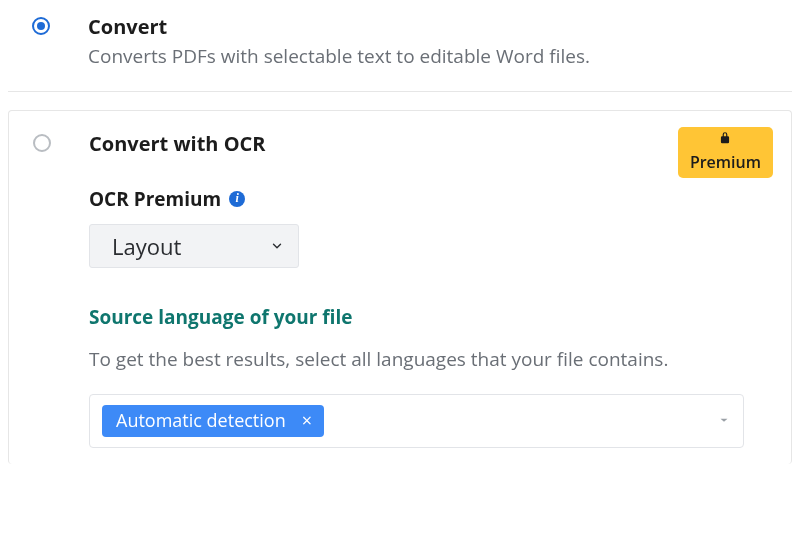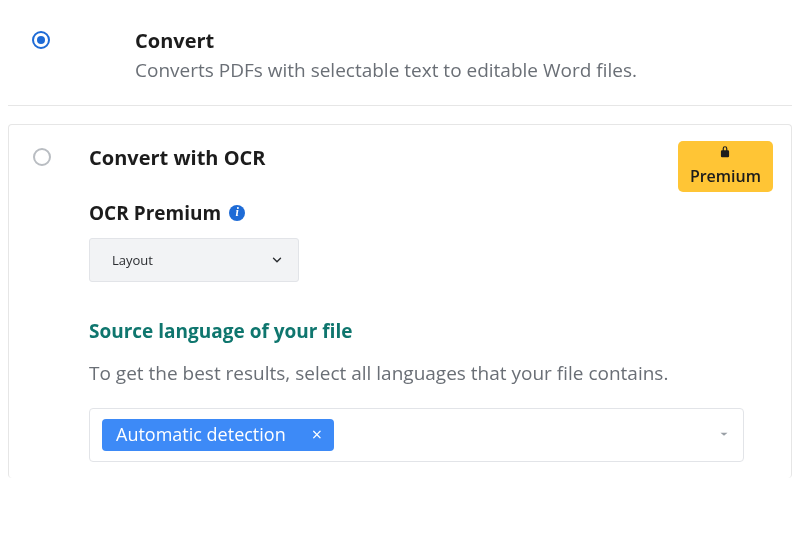--- a/index.html
+++ b/index.html
@@ -21,22 +21,21 @@
     display: flex;
     position: relative;
     margin: 0 8px 18px 8px;
   }
   .card.first {
     border-top: none;
     border-left: none;
     border-right: none;
     border-radius: 0;
     margin-top: 0;
-    padding-top: 28px;
-    gap: 47px;
+    padding-top: 14px;
   }
   .card.second {
     border-bottom: none;
     padding-bottom: 16px;
   }
   .radio-col {
     width: 56px;
     flex-shrink: 0;
     padding-top: 3px;
   }
@@ -123,21 +122,21 @@
     background: #f2f3f5;
     border: 1px solid #e2e4e8;
     border-radius: 3px;
     display: flex;
     align-items: center;
     justify-content: space-between;
     padding: 0 14px 0 22px;
     cursor: pointer;
   }
   .select-text {
-    font-size: 13px;
+    font-size: 22px;
     color: #2a2c30;
   }
   .chevron {
     width: 14px;
     height: 14px;
   }
   .chevron svg { display:block; }
   .lang-label {
     font-weight: 700;
     font-size: 19px;
@@ -160,21 +159,21 @@
     width: 655px;
   }
   .tag {
     background: #3d8af7;
     color: #fff;
     border-radius: 4px;
     padding: 6px 10px 7px 14px;
     font-size: 18px;
     display: inline-flex;
     align-items: center;
-    gap: 24px;
+    gap: 14px;
     line-height: 1.1;
   }
   .tag-close {
     font-size: 18px;
     line-height: 1;
     cursor: pointer;
     padding: 0 2px;
   }
   .caret-down {
     color: #9aa0a6;

